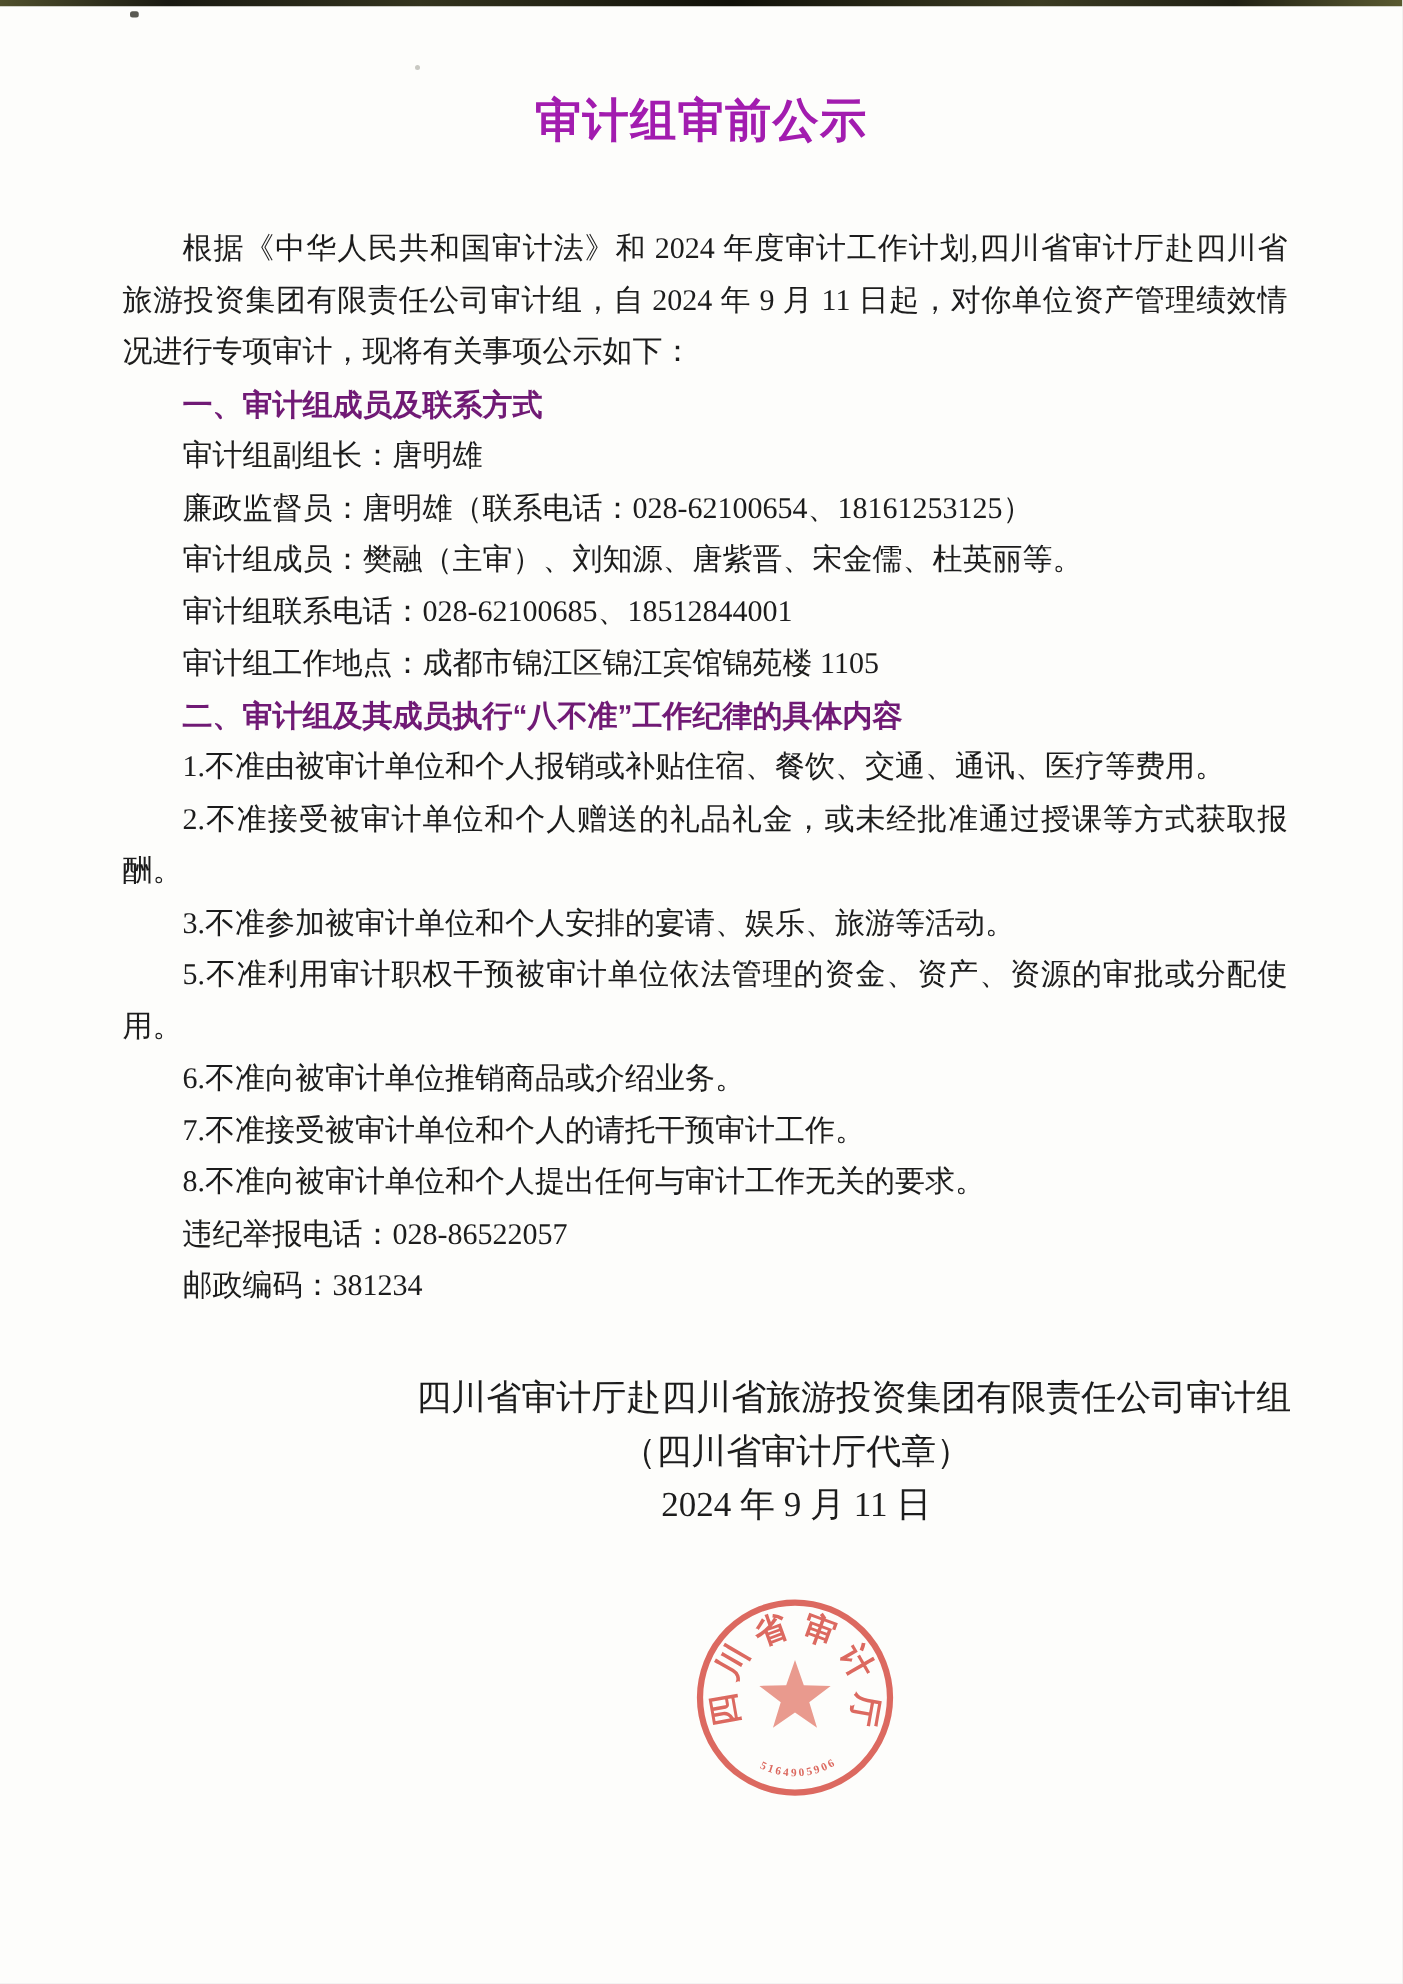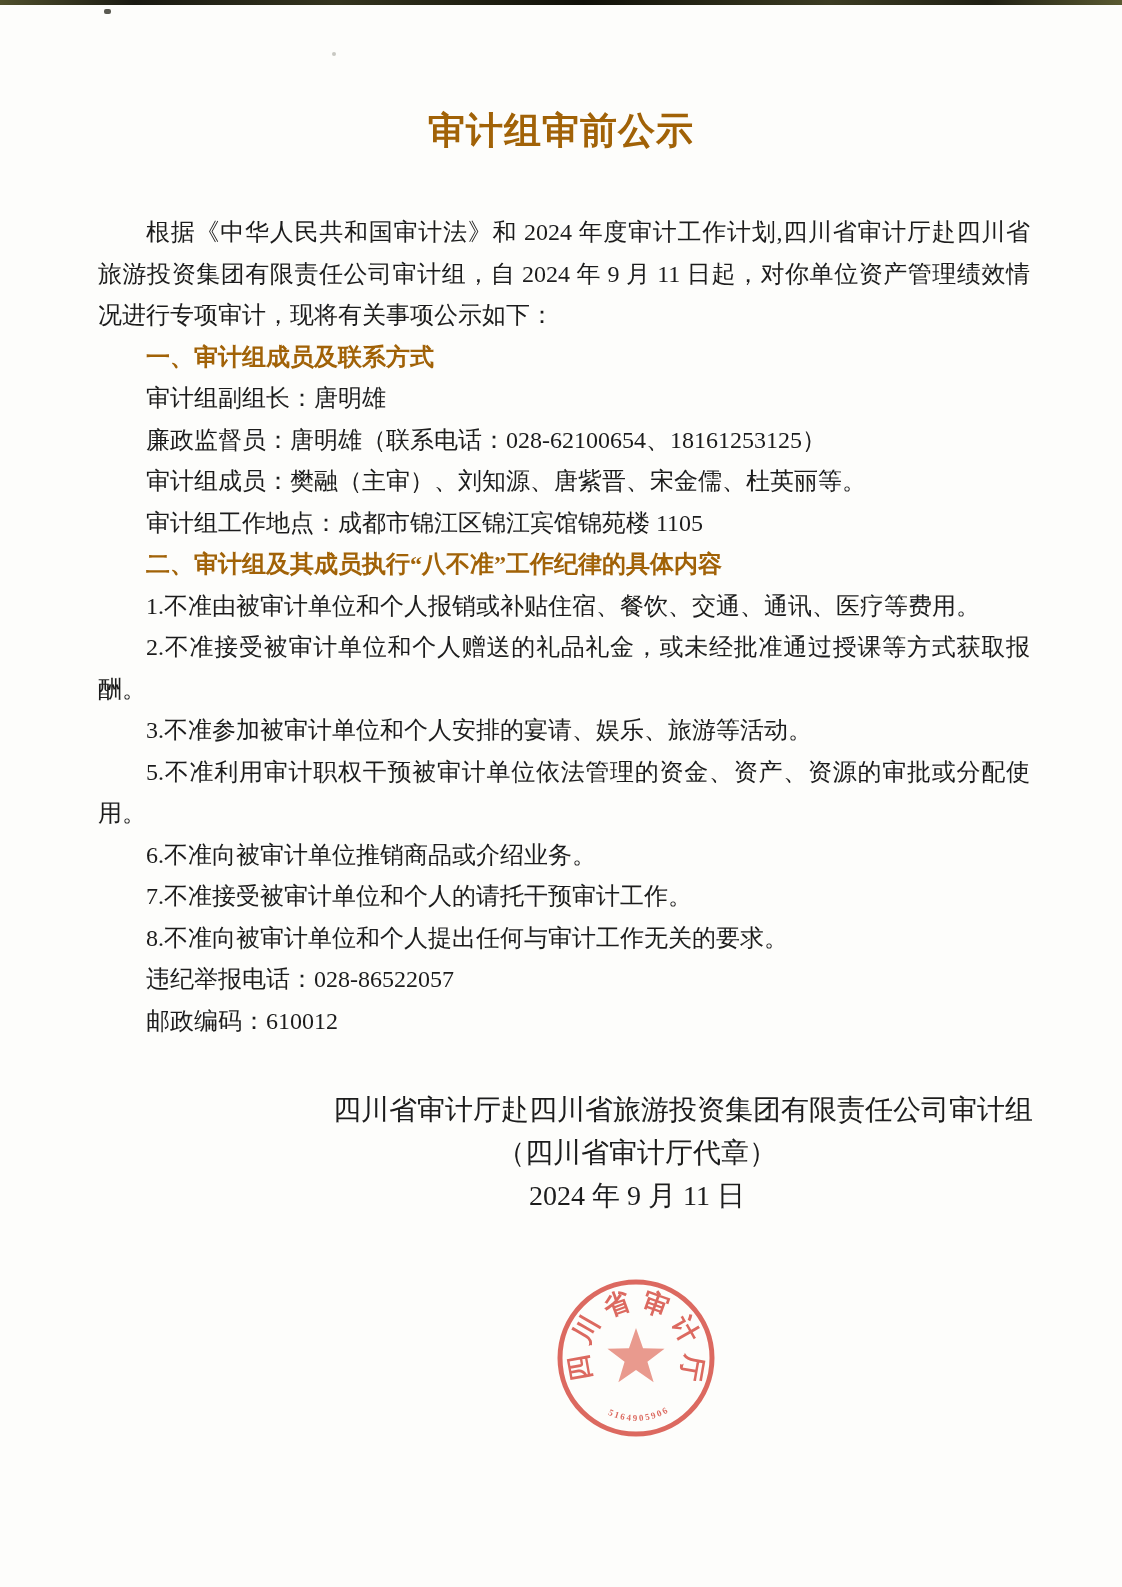--- a/index.html
+++ b/index.html
@@ -13,41 +13,41 @@
     font-family:"Liberation Serif","DejaVu Serif",serif;
   }
   .top-strip{
     position:absolute;top:0;left:0;width:1122px;height:5px;
     background:linear-gradient(90deg,#50502c 0%,#1a1a12 12%,#34341e 30%,#111109 52%,#3c3c22 74%,#202014 88%,#5a5a30 100%);
   }
   .speck{position:absolute;border-radius:2px;}
   .speck-1{left:104px;top:9px;width:7px;height:5px;background:#5a5a52;}
   .speck-2{left:332px;top:52px;width:4px;height:4px;background:#c8c8c2;}
   .doc-title{
-    margin:107px 0 0 0;
+    margin:74px 0 0 0;
     height:48px;line-height:48px;
     text-align:center;
     font-size:37px;font-weight:700;
     letter-spacing:1px;
-    color:#a16207;
+    color:#a21caf;
   }
   .content{
     margin:57px 0 0 98px;
     width:932px;
     font-size:24px;
   }
   .ln{
     height:41.5px;line-height:41.5px;
     white-space:nowrap;
   }
   .ind{text-indent:48px;}
   .just{text-align:justify;text-align-last:justify;}
   .hei{
-    font-family:Liberation Serif, serif;
-    font-weight:700;color:#a16207;
+    font-family:Liberation Sans, sans-serif;
+    font-weight:700;color:#701a75;
   }
   .sig-block{
     margin:46px 0 0 235px;
     width:608px;
     position:relative;z-index:1;
   }
   .sig-line{
     height:43px;line-height:43px;
     text-align:center;font-size:28px;white-space:nowrap;
   }
@@ -78,36 +78,37 @@
   <div class="content">
     <div class="ln ind just">根据《中华人民共和国审计法》和 2024 年度审计工作计划,四川省审计厅赴四川省</div>
     <div class="ln just">旅游投资集团有限责任公司审计组，自 2024 年 9 月 11 日起，对你单位资产管理绩效情</div>
     <div class="ln">况进行专项审计，现将有关事项公示如下：</div>
 
     <div class="ln ind hei">一、审计组成员及联系方式</div>
 
     <div class="ln ind">审计组副组长：唐明雄</div>
     <div class="ln ind">廉政监督员：唐明雄（联系电话：028-62100654、18161253125）</div>
     <div class="ln ind">审计组成员：樊融（主审）、刘知源、唐紫晋、宋金儒、杜英丽等。</div>
+    <div class="ln ind">审计组联系电话：028-62100685、18512844001</div>
     <div class="ln ind">审计组工作地点：成都市锦江区锦江宾馆锦苑楼 1105</div>
 
     <div class="ln ind hei">二、审计组及其成员执行“八不准”工作纪律的具体内容</div>
 
     <div class="ln ind">1.不准由被审计单位和个人报销或补贴住宿、餐饮、交通、通讯、医疗等费用。</div>
     <div class="ln ind just">2.不准接受被审计单位和个人赠送的礼品礼金，或未经批准通过授课等方式获取报</div>
     <div class="ln">酬。</div>
     <div class="ln ind">3.不准参加被审计单位和个人安排的宴请、娱乐、旅游等活动。</div>
     <div class="ln ind just">5.不准利用审计职权干预被审计单位依法管理的资金、资产、资源的审批或分配使</div>
     <div class="ln">用。</div>
     <div class="ln ind">6.不准向被审计单位推销商品或介绍业务。</div>
     <div class="ln ind">7.不准接受被审计单位和个人的请托干预审计工作。</div>
     <div class="ln ind">8.不准向被审计单位和个人提出任何与审计工作无关的要求。</div>
 
     <div class="ln ind">违纪举报电话：028-86522057</div>
-    <div class="ln ind">邮政编码：610012</div>
+    <div class="ln ind">邮政编码：381234</div>
 
     <div class="sig-block">
       <div class="sig-line">四川省审计厅赴四川省旅游投资集团有限责任公司审计组</div>
       <div class="sig-line">（四川省审计厅代章）</div>
       <div class="sig-line">2024 年 9 月 11 日</div>
     </div>
   </div>
 
   <div class="seal">
     <svg width="162" height="162" viewBox="0 0 162 162">

